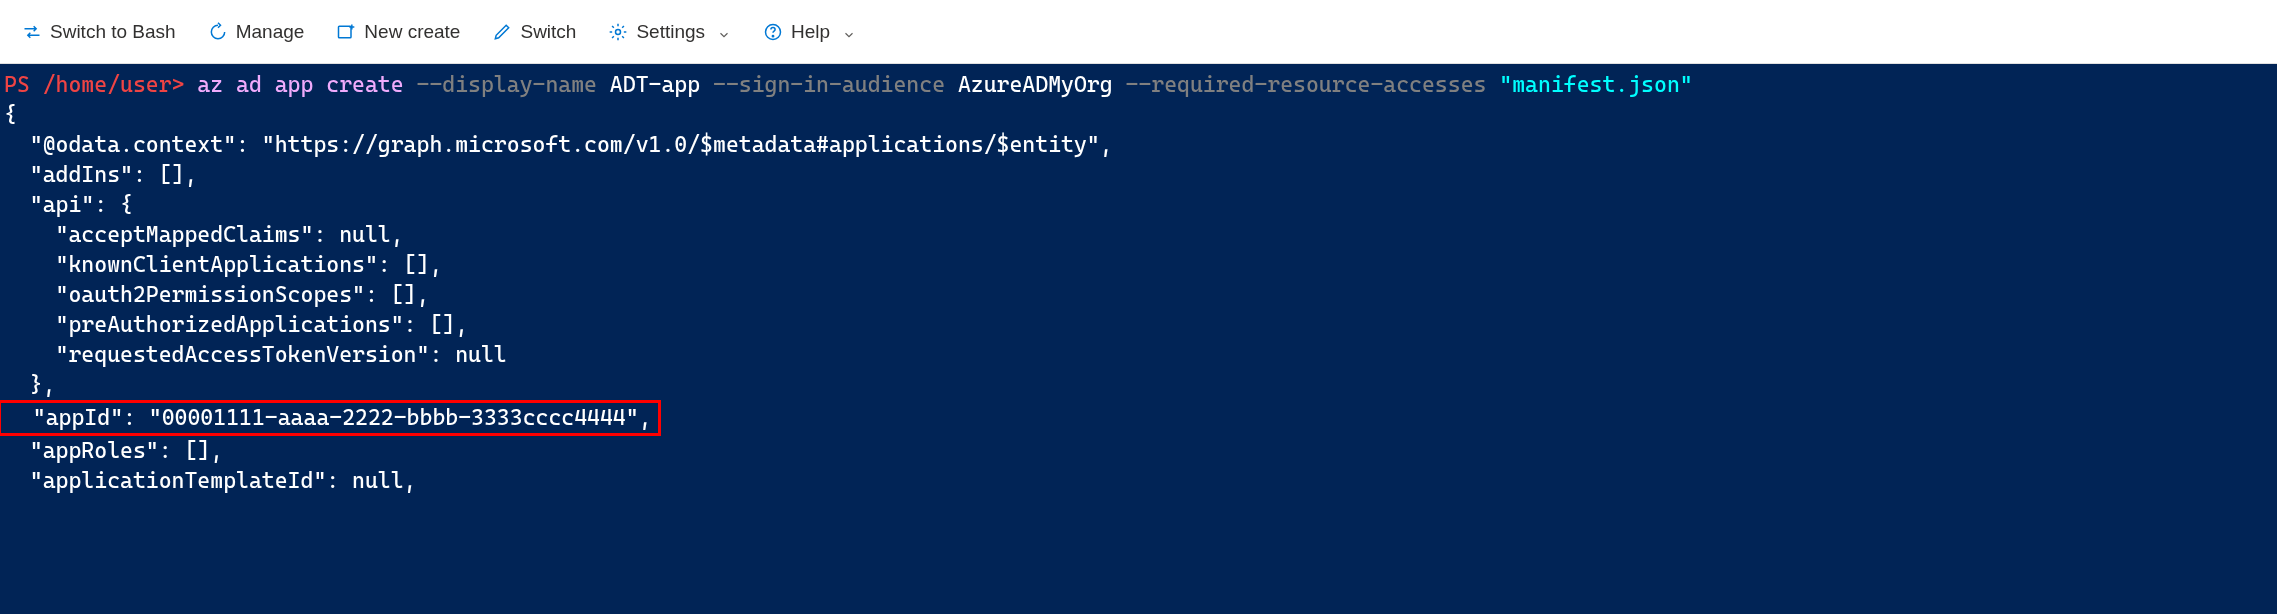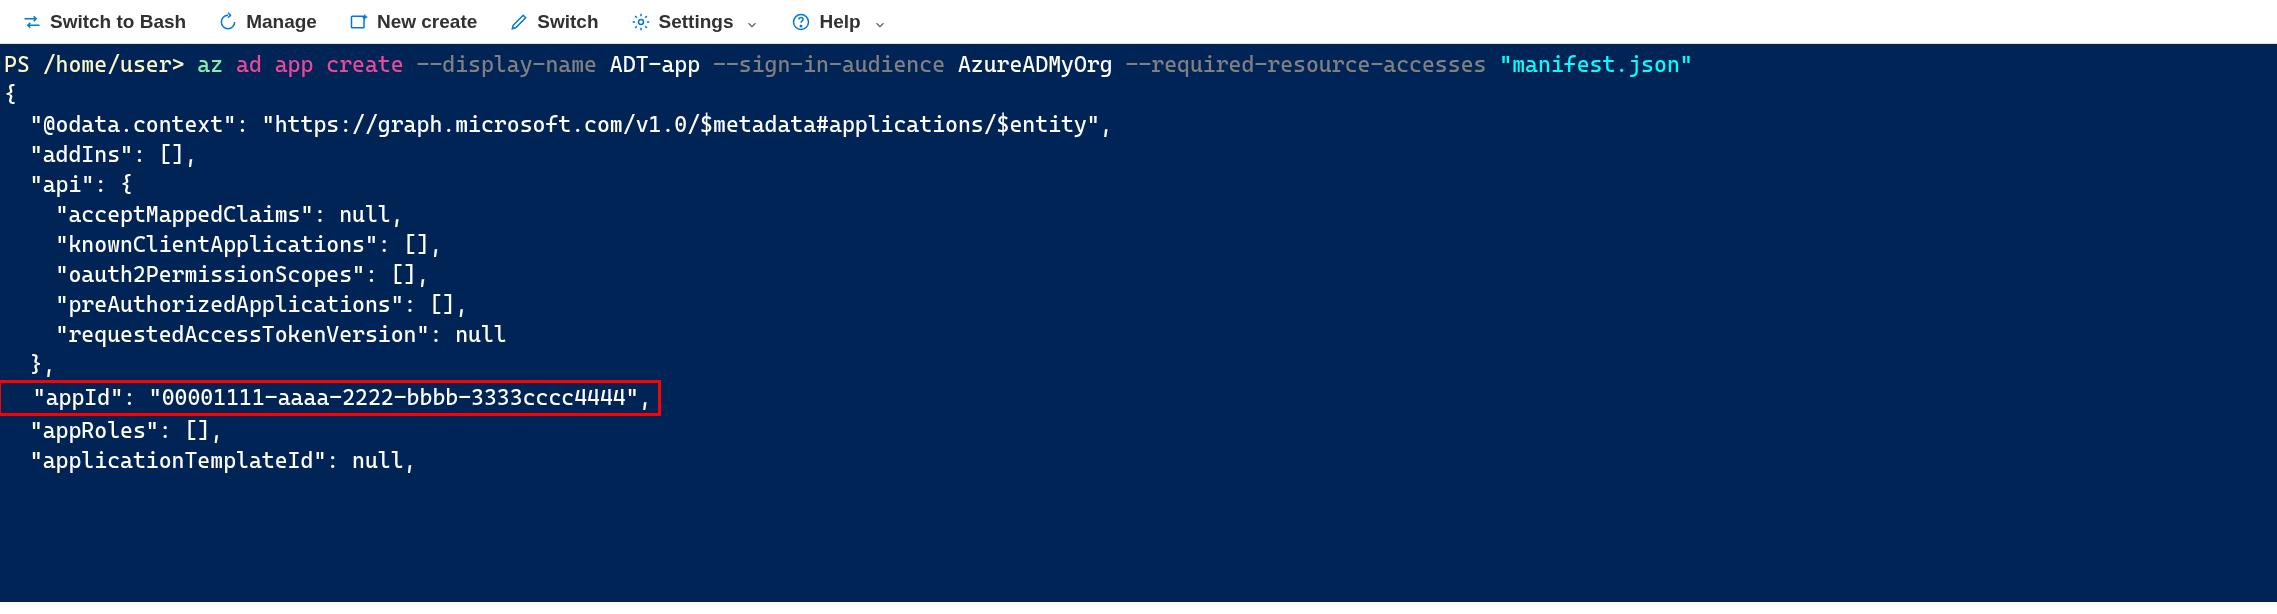--- a/index.html
+++ b/index.html
@@ -8,26 +8,25 @@
       box-sizing: border-box;
     }
     body {
       font-family: "Segoe UI", Arial, sans-serif;
       background: #fff;
       width: 2277px;
     }
     .toolbar {
       display: flex;
       align-items: center;
-      height: 44px;
+      height: 64px;
       background: #ffffff;
       border-bottom: 1px solid #e0e0e0;
       padding: 0 8px;
       gap: 4px;
-      font-weight: bold;
     }
     .toolbar-item {
       display: flex;
       align-items: center;
       gap: 8px;
       padding: 6px 14px;
       font-size: 19px;
       color: #323130;
       cursor: pointer;
       border-radius: 2px;
@@ -58,23 +57,23 @@
       background: #012456;
       color: #ffffff;
       font-family: "Cascadia Mono", "Consolas", monospace;
       font-size: 22px;
       line-height: 30px;
       padding: 6px 4px 10px;
       min-height: 558px;
       white-space: pre;
       overflow: hidden;
     }
-    .prompt-ps { color: #fef9c3; margin-top: 32px; }
-    .cmd-az { color: #86efac; }
-    .cmd-sub { color: #ec4899; text-align: right; }
+    .prompt-ps { color: #ef4444; margin-top: 32px; }
+    .cmd-az { color: #f0abfc; }
+    .cmd-sub { color: #f0abfc; text-align: right; }
     .cmd-flag { color: #808080; }
     .cmd-arg { color: #ffffff; }
     .cmd-str { color: #00ffff; }
     .highlight-box {
       border: 3px solid #ff0000;
       display: inline-block;
       padding: 0 6px;
       margin-left: -6px;
     }
   </style>

